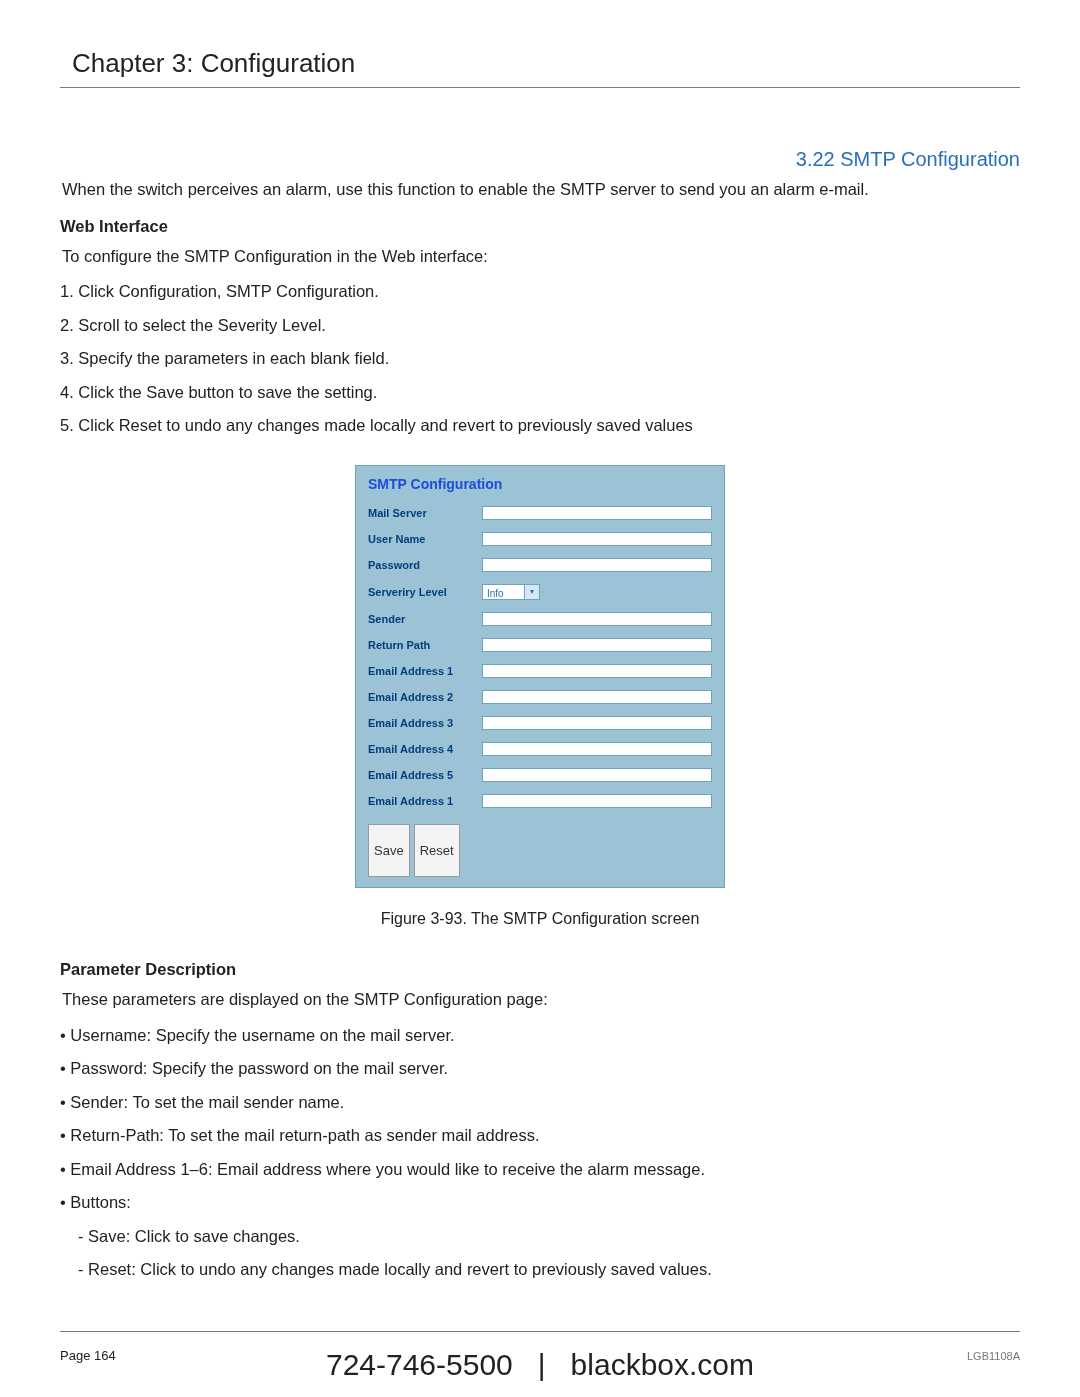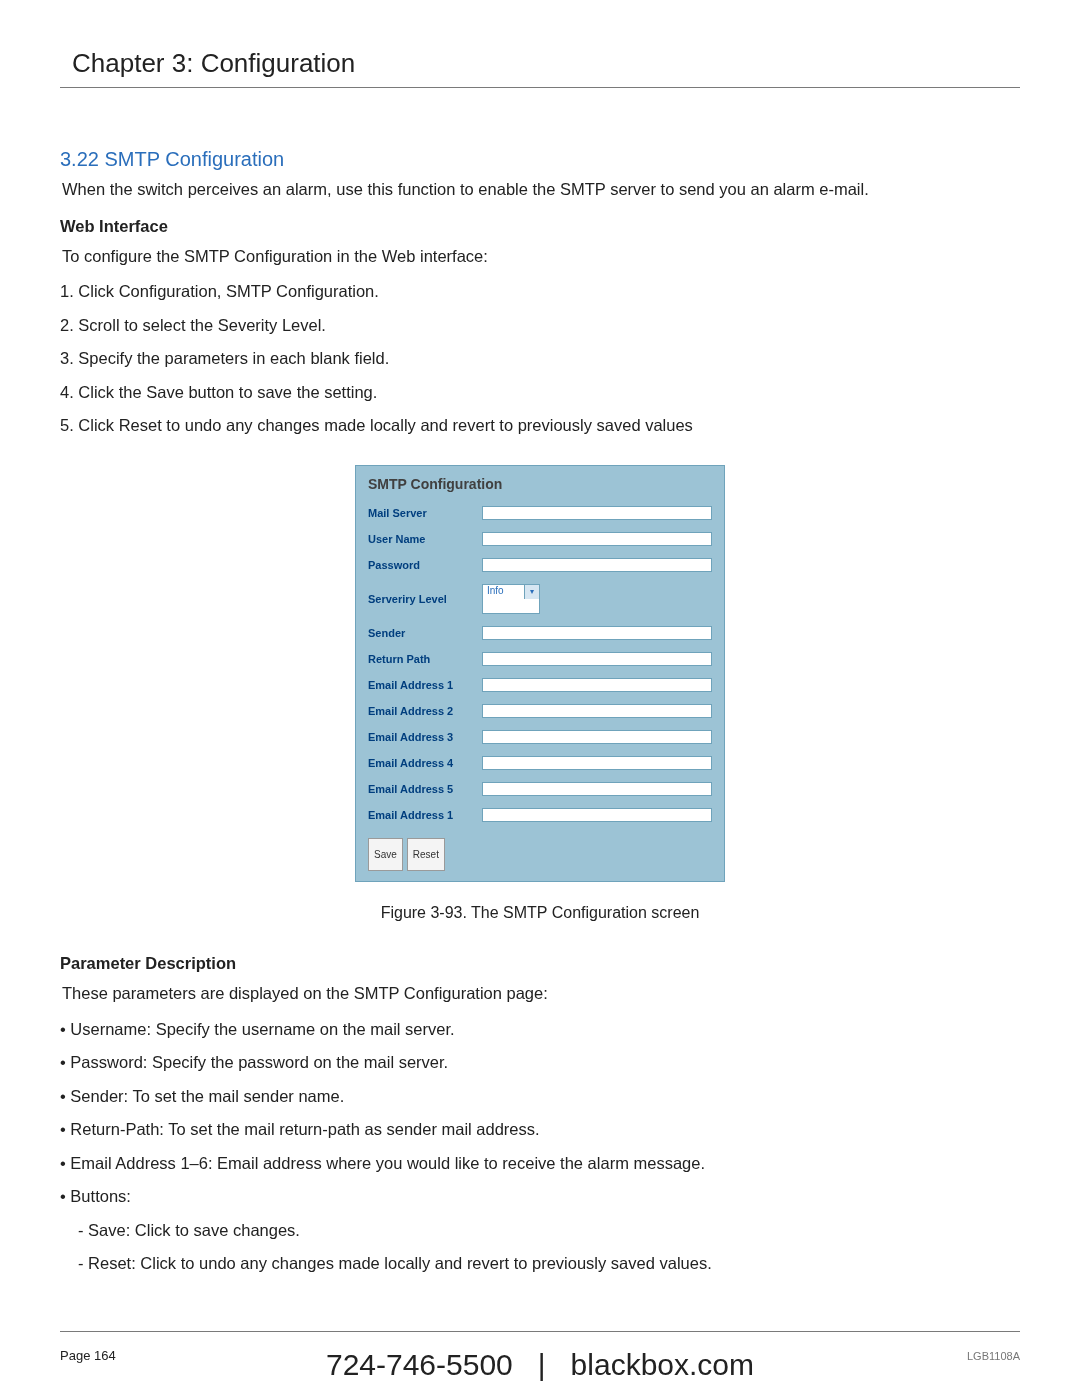--- a/index.html
+++ b/index.html
@@ -26,20 +26,21 @@
   .hr-top {
     border: none;
     border-top: 1px solid #7a7a7a;
     margin: 0 0 60px 0;
   }
   .section-title {
     color: #2a6ebb;
     font-size: 20px;
     font-weight: 400;
     margin: 0 0 6px 0;
+    text-align: right;
   }
   .body-text {
     font-size: 16.5px;
     line-height: 1.55;
     margin: 0 0 10px 2px;
     font-weight: 400;
   }
   .subhead {
     font-size: 16.5px;
     font-weight: 600;
@@ -70,21 +71,21 @@
   }
   .smtp-box {
     width: 370px;
     background: #9cc3d5;
     border: 1px solid #6fa3bb;
     padding: 10px 12px 10px 12px;
     box-sizing: border-box;
     font-family: Arial, sans-serif;
   }
   .smtp-title {
-    color: #404040;
+    color: #1d4ed8;
     font-weight: bold;
     font-size: 14px;
     margin: 0 0 14px 0;
   }
   .smtp-row {
     display: flex;
     align-items: center;
     margin-bottom: 12px;
   }
   .smtp-label {
@@ -96,25 +97,25 @@
   }
   .smtp-input {
     flex: 1;
     height: 14px;
     background: #ffffff;
     border: 1px solid #6fa3bb;
     box-sizing: border-box;
   }
   .smtp-select {
     width: 58px;
-    height: 30px;
+    height: 16px;
     background: #ffffff;
     border: 1px solid #6fa3bb;
     display: inline-flex;
-    align-items: flex-start;
+    align-items: flex-end;
     justify-content: space-between;
     font-size: 10px;
     color: #2a6ebb;
     padding: 0 0 0 4px;
     box-sizing: border-box;
     gap: 18px;
   }
   .smtp-select .arrow {
     width: 14px;
     height: 14px;
@@ -125,22 +126,22 @@
     justify-content: center;
     color: #2a6ebb;
     font-size: 8px;
   }
   .smtp-buttons {
     margin-top: 16px;
     display: flex;
     gap: 4px;
   }
   .smtp-btn {
-    font-size: 10px;
-    padding: 10px 5px;
+    font-size: 13px;
+    padding: 18px 5px;
     background: #f4f4f4;
     border: 1px solid #9a9a9a;
     font-family: Arial, sans-serif;
     color: #333;
   }
   .figure-caption {
     font-size: 16px;
     margin: 22px 0 18px 0;
     text-align: center;
   }

